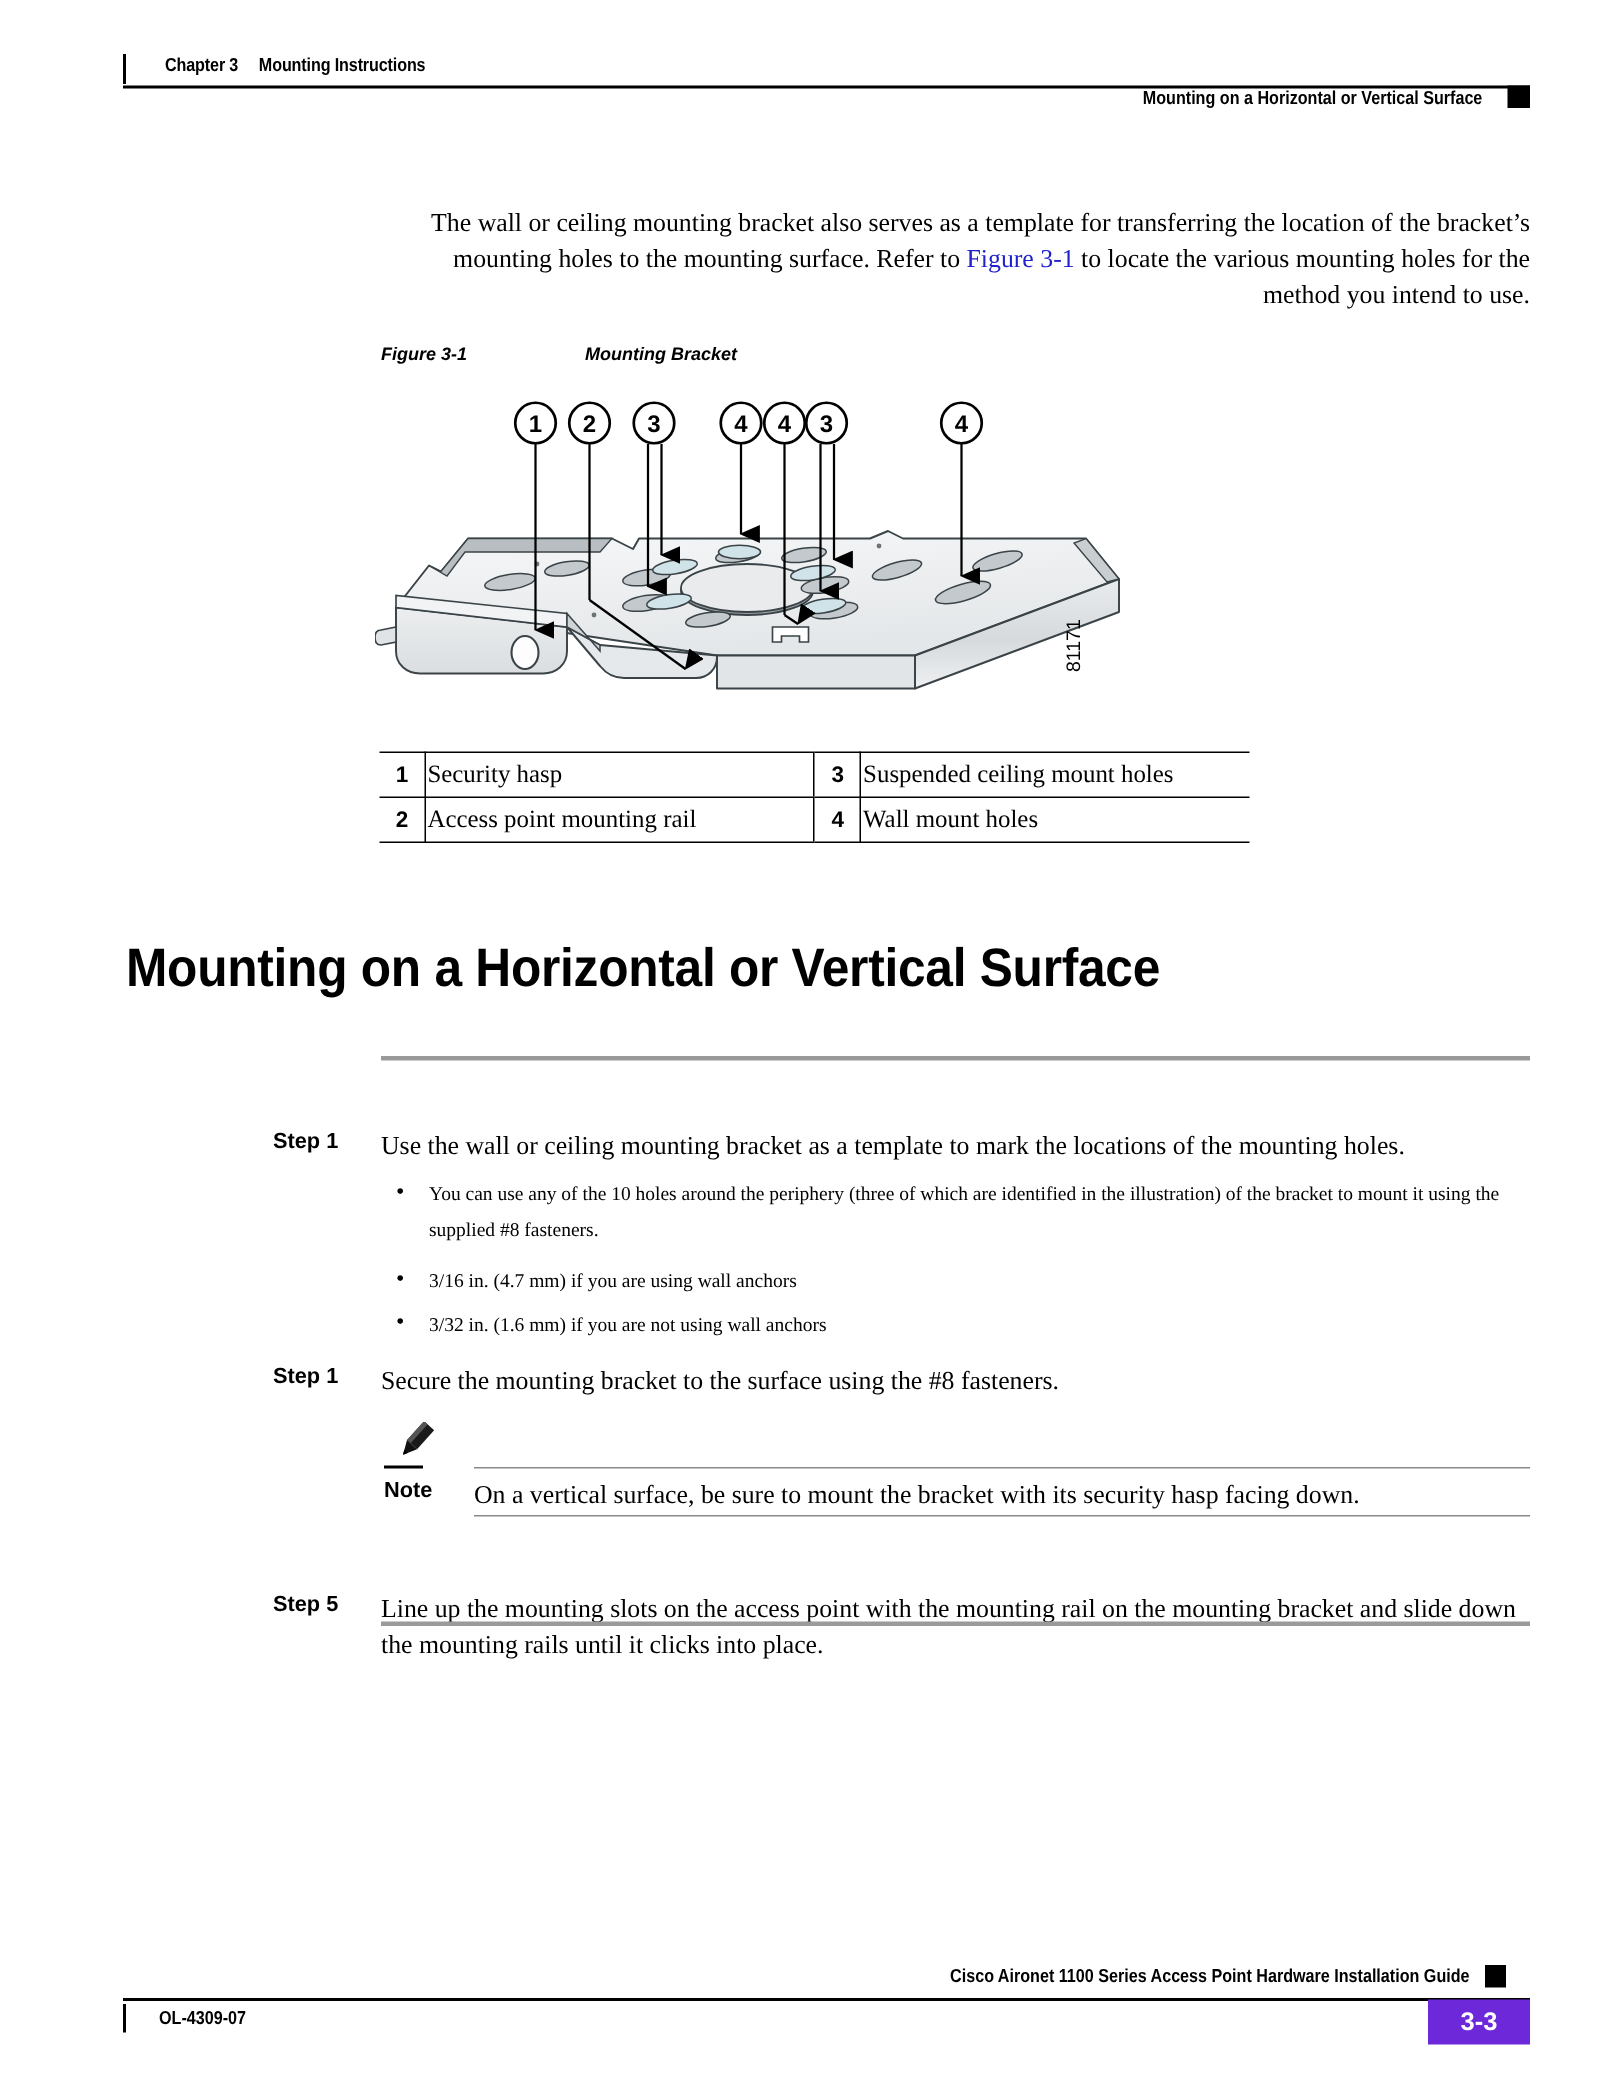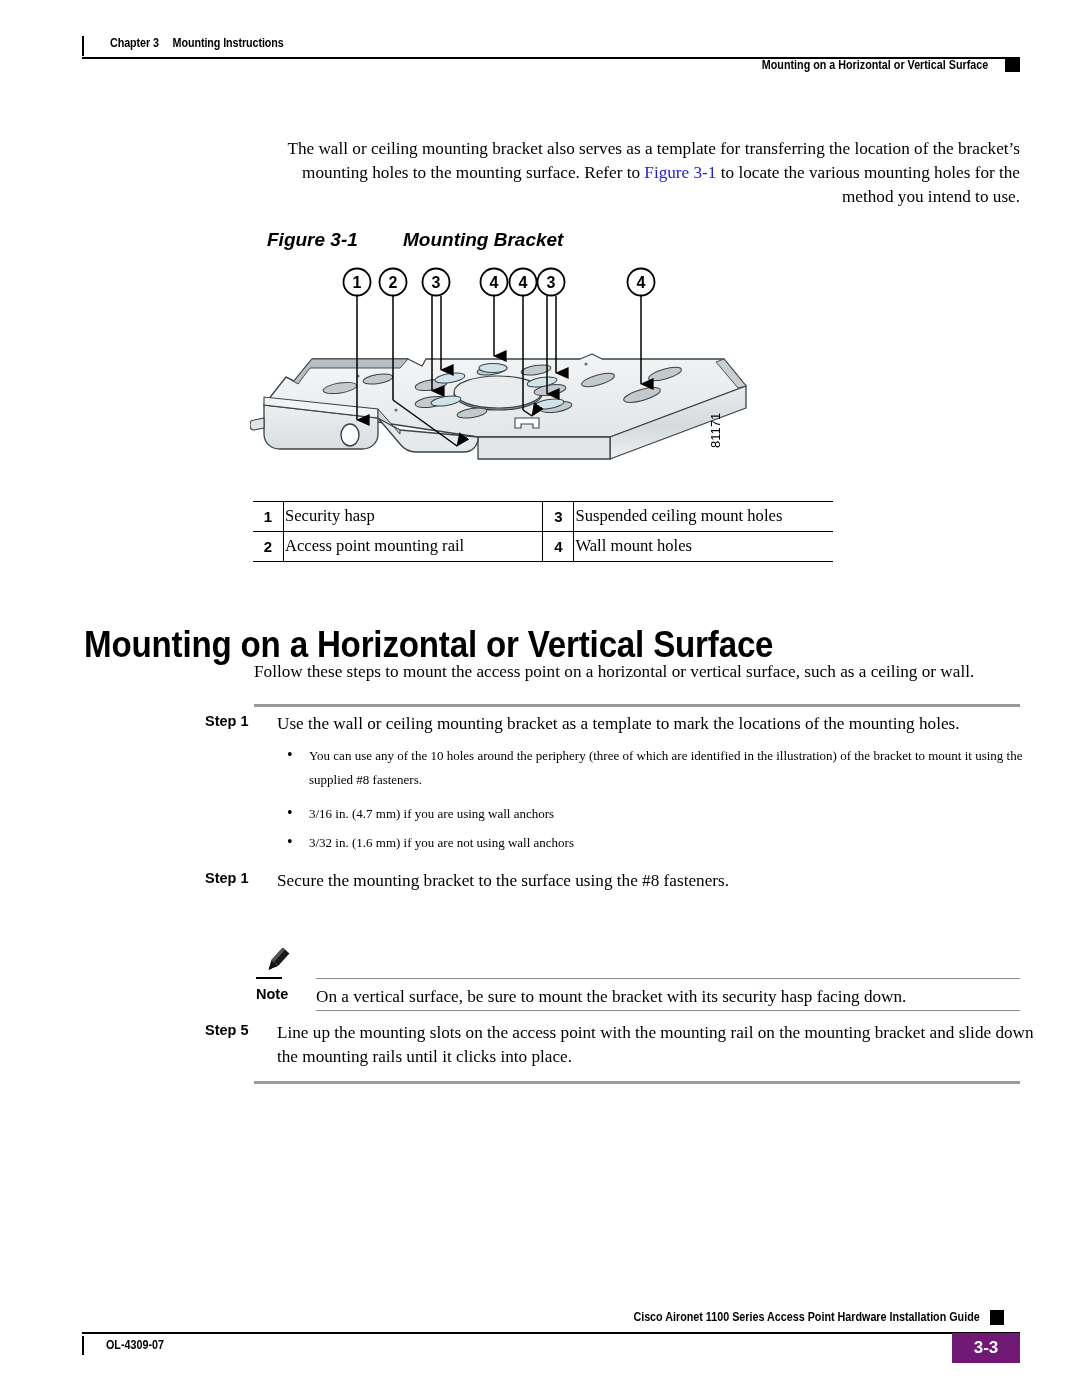--- a/index.html
+++ b/index.html
@@ -91,26 +91,26 @@
     text-align: right;
   }
   a.xref {
     color: #2222cc;
     text-decoration: none;
   }
 
   
   .fig-caption {
     position: absolute;
-    left: 267px;
+    left: 254px;
     top: 229px;
     font-family: "Liberation Sans Narrow", "Liberation Sans", sans-serif;
     font-style: italic;
     font-weight: bold;
-    font-size: 19px;
+    font-size: 12px;
     white-space: nowrap;
   }
   .fig-caption .fig-num { display: inline-block; width: 136px; }
 
   .figure {
     position: absolute;
     left: 250px;
     top: 258px;
     width: 530px;
     height: 230px;
@@ -175,23 +175,22 @@
     width: 766px;
     height: 3px;
     background: #9a9a9a;
   }
   #rule-top { top: 704px; }
   #rule-bottom { top: 1081px; }
 
   .steps {
     position: absolute;
     left: 182px;
-    top: 712px;
+    top: 752px;
     width: 840px;
-    margin-left: 23px;
   }
   .step {
     position: relative;
     min-height: 24px;
     margin-bottom: 6px;
   }
   .step-label {
     position: absolute;
     left: 0;
     top: 1px;
@@ -336,21 +335,21 @@
     white-space: nowrap;
     transform: scaleX(0.86);
     transform-origin: left top;
   }
   .ftr-pagebox {
     position: absolute;
     right: 0;
     top: 23px;
     width: 68px;
     height: 30px;
-    background: #701a75;
+    background: #6d28d9;
     color: #fff;
     font-family: "Liberation Sans Narrow", "Liberation Sans", sans-serif;
     font-weight: bold;
     font-size: 17px;
     display: flex;
     align-items: center;
     justify-content: center;
   }
 </style>
 </head>
@@ -521,21 +520,20 @@
         <td class="num">2</td>
         <td class="txt">Access point mounting rail</td>
         <td class="num second">4</td>
         <td class="txt">Wall mount holes</td>
       </tr>
     </tbody>
   </table>
 
   <h1 class="section-heading">Mounting on a Horizontal or Vertical Surface</h1>
 
-  <div class="intro">Follow these steps to mount the access point on a horizontal or vertical surface, such as a ceiling or wall.</div>
 
   <div class="rule-gray" id="rule-top"></div>
 
   <div class="steps">
 
     <div class="step">
       <div class="step-label">Step 1</div>
       <div class="step-text">Use the wall or ceiling mounting bracket as a template to mark the locations of the mounting holes.</div>
     </div>
     <ul class="bullets">

